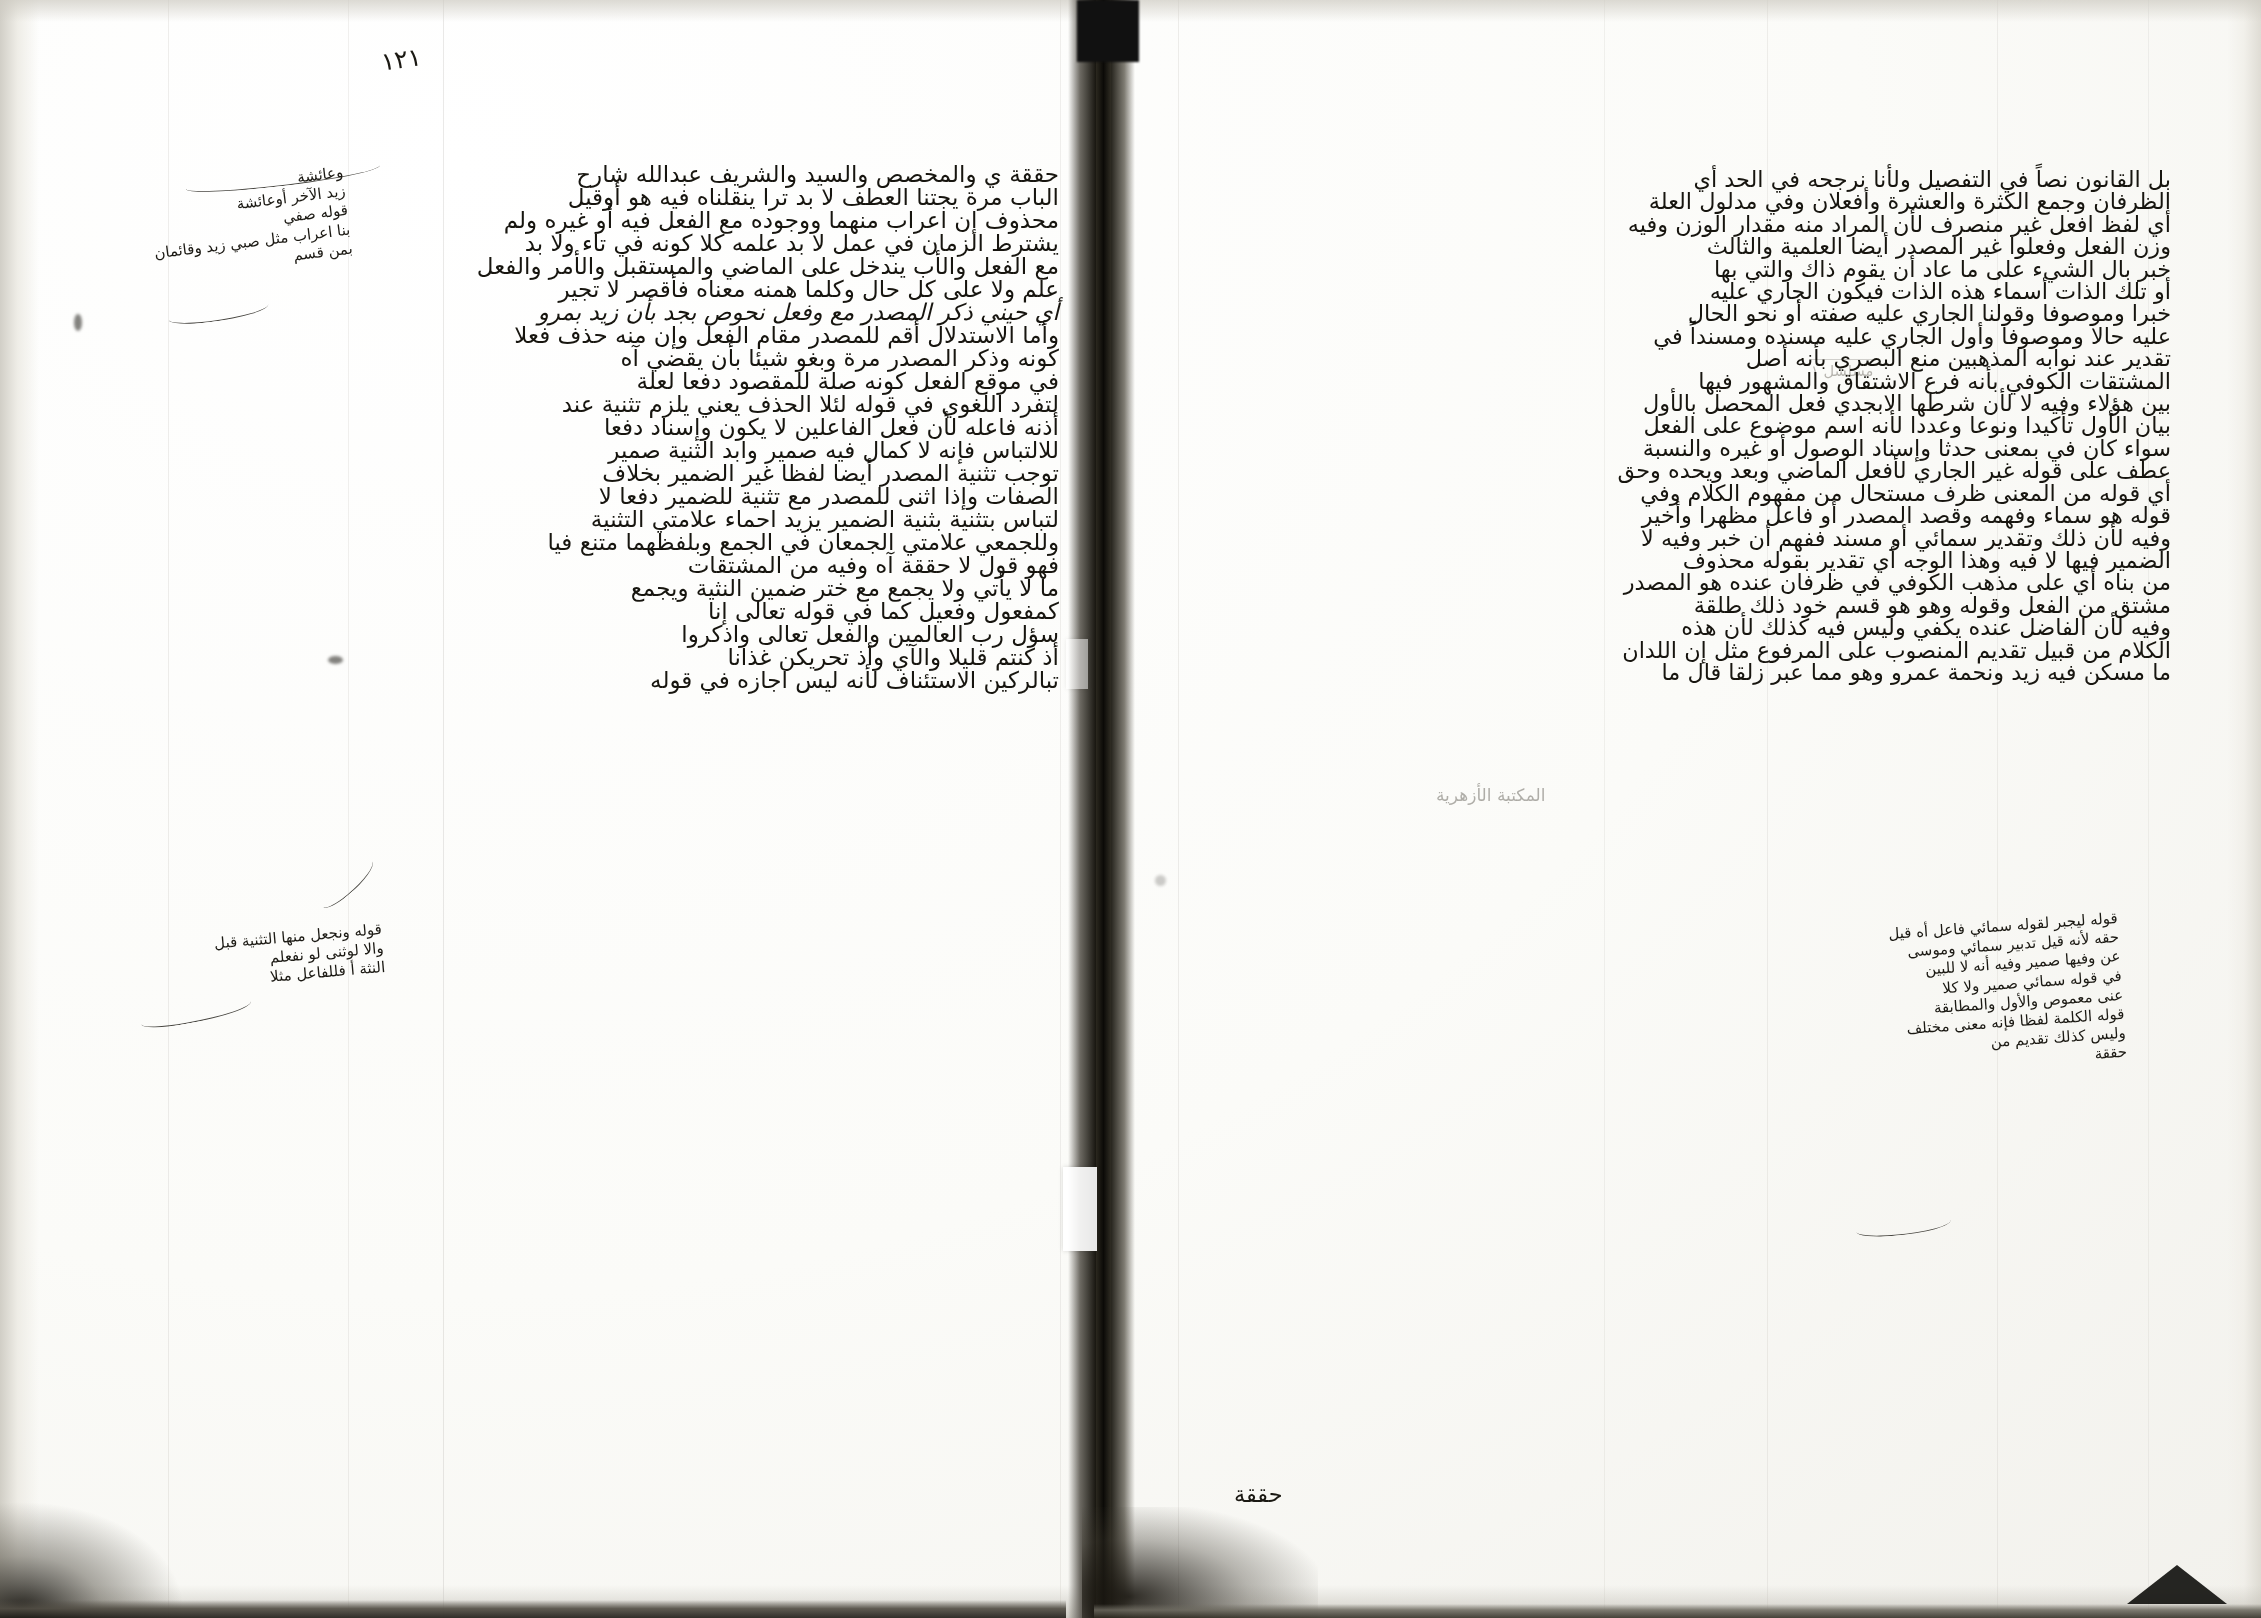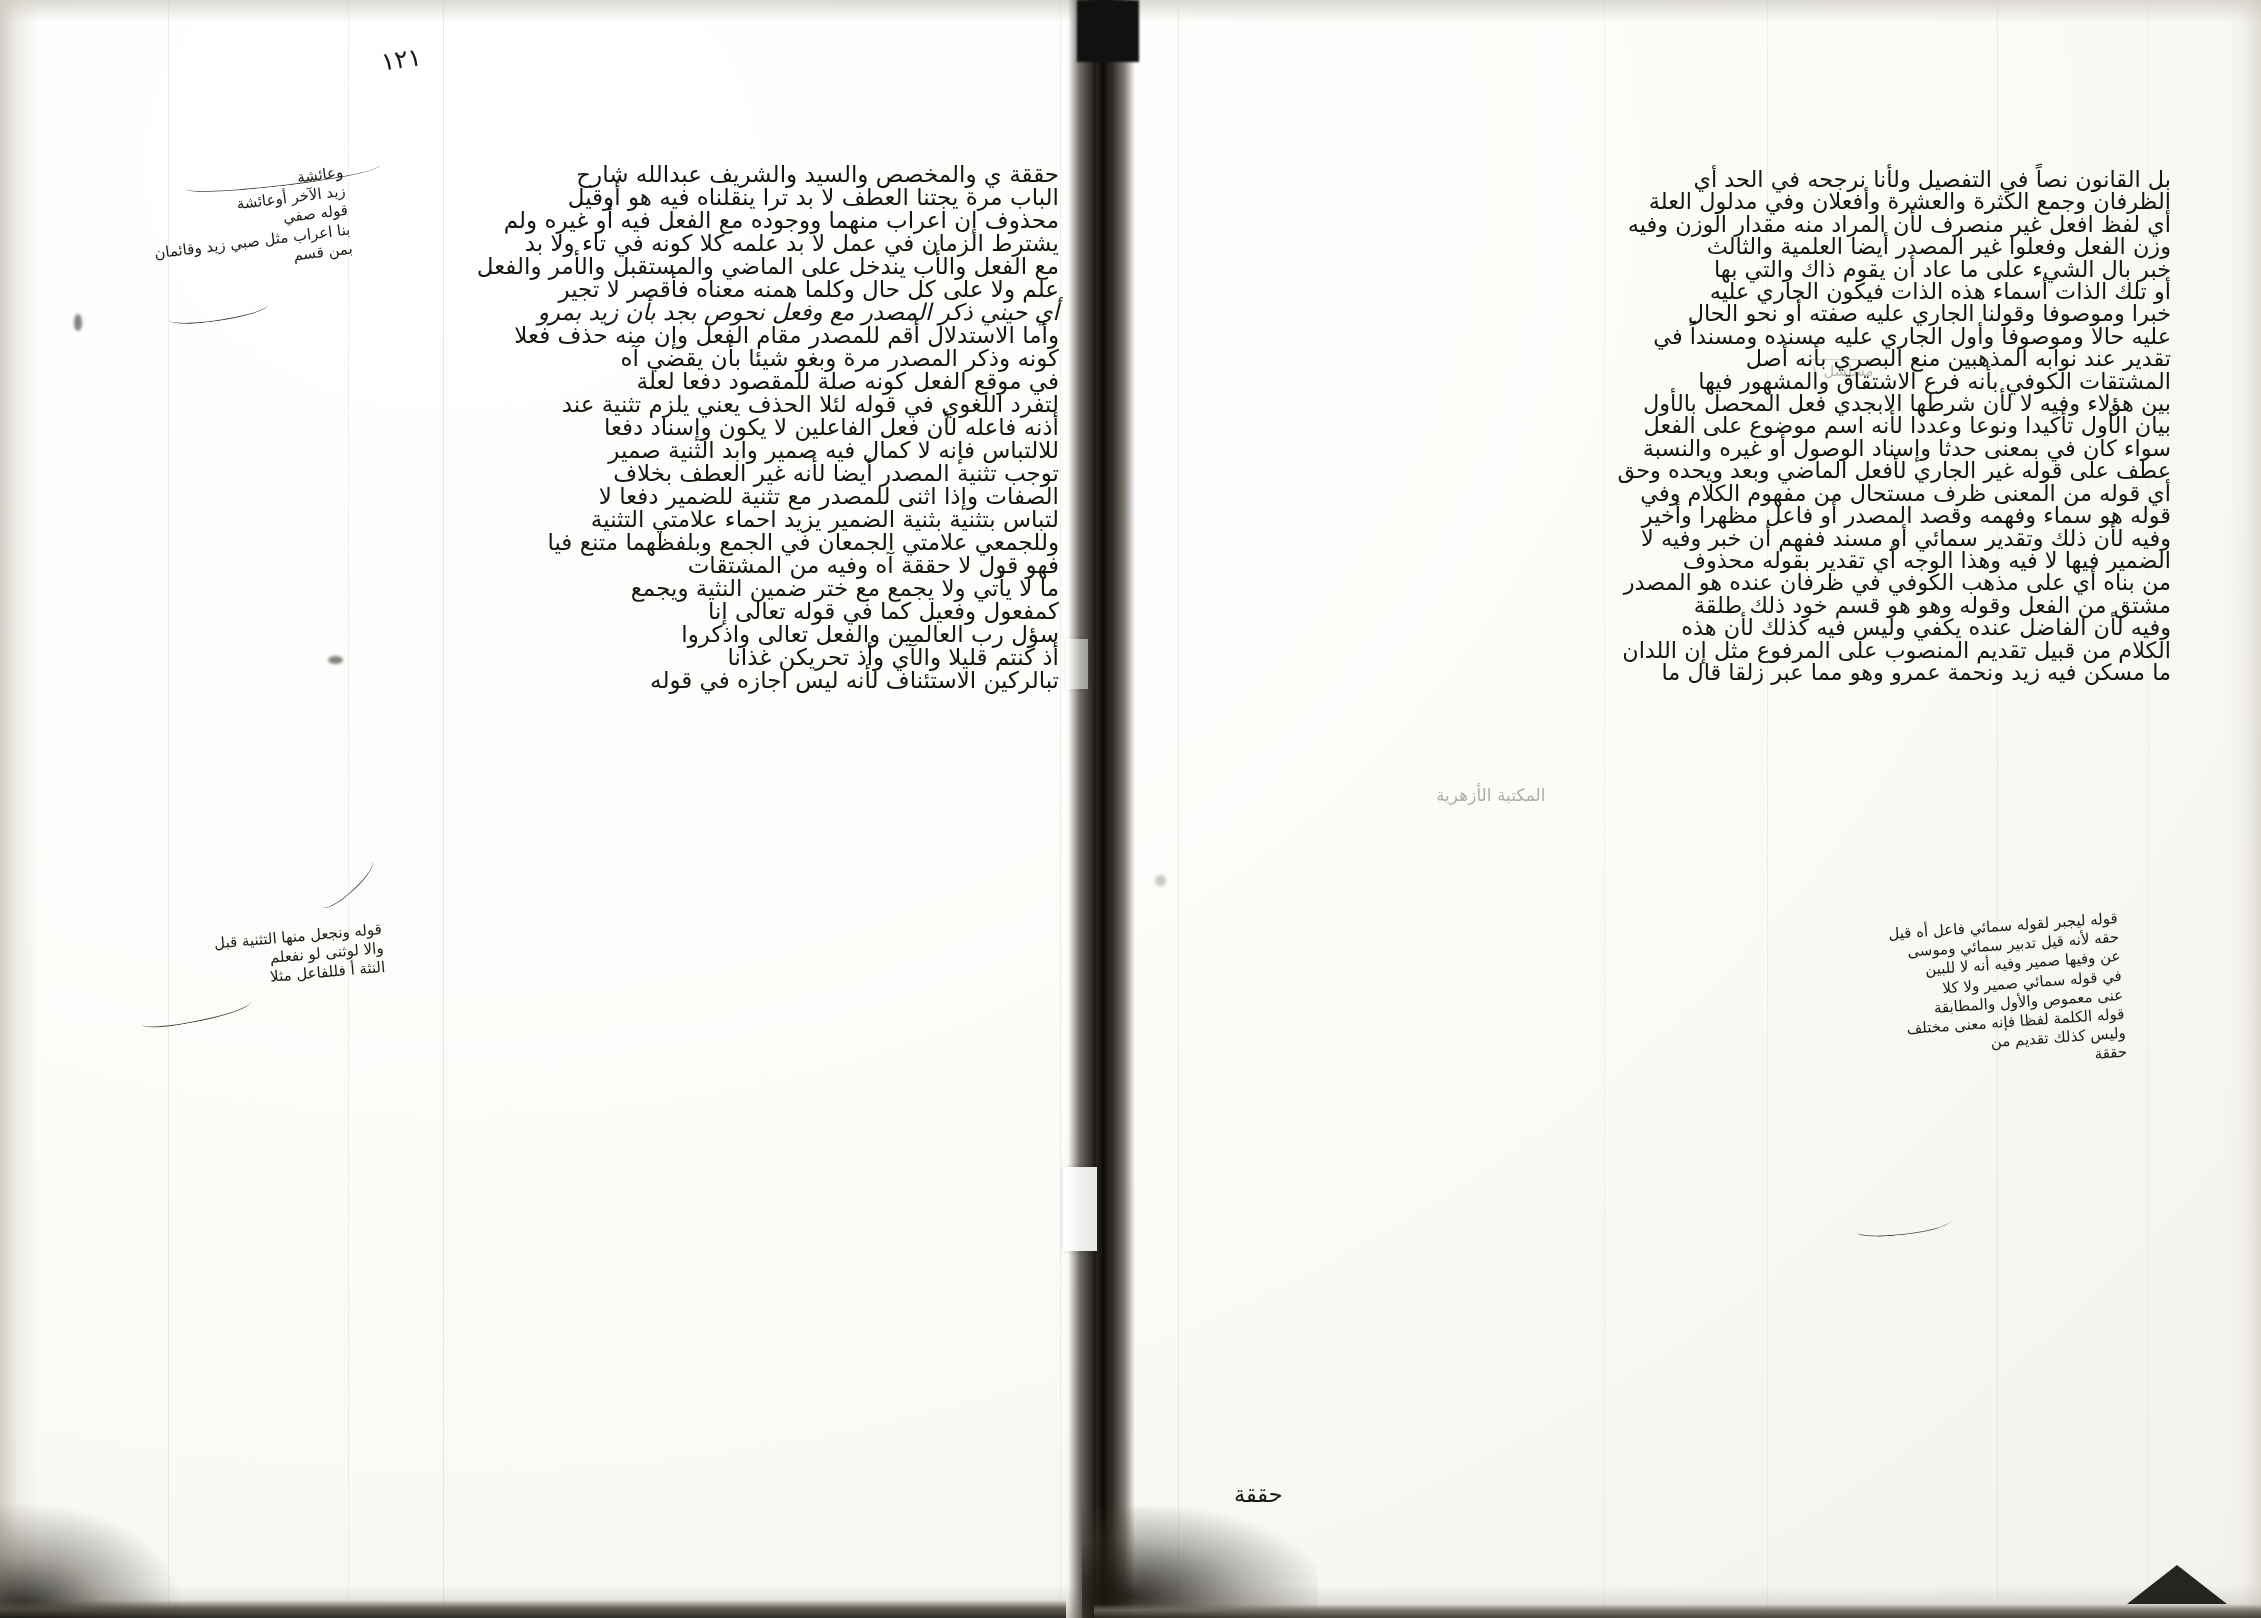--- a/index.html
+++ b/index.html
@@ -304,21 +304,21 @@
     <div class="ln" style="display: inline-block; transform: scaleX(1); width: 594px;">يشترط الزمان في عمل لا بد علمه كلا كونه في تاء ولا بد</div>
     <div class="ln" style="display: inline-block; transform: scaleX(1); width: 594px;">مع الفعل والأب يندخل على الماضي والمستقبل والأمر والفعل</div>
     <div class="ln" style="display: inline-block; transform: scaleX(1); width: 594px;">علم ولا على كل حال وكلما همنه معناه فأقصر لا تجير</div>
     <div class="ln" style="display: inline-block; transform: scaleX(1); width: 594px; font-style: italic;">أي حيني ذكر المصدر مع وفعل نحوص بجد بأن زيد بمرو</div>
     <div class="ln" style="display: inline-block; transform: scaleX(1); width: 594px;">وأما الاستدلال أقم للمصدر مقام الفعل وإن منه حذف فعلا</div>
     <div class="ln" style="display: inline-block; transform: scaleX(1); width: 594px;">كونه وذكر المصدر مرة وبغو شيئا بأن يقضي آه</div>
     <div class="ln" style="display: inline-block; transform: scaleX(1); width: 594px;">في موقع الفعل كونه صلة للمقصود دفعا لعلة</div>
     <div class="ln" style="display: inline-block; transform: scaleX(1); width: 594px;">لتفرد اللغوي في قوله لئلا الحذف يعني يلزم تثنية عند</div>
     <div class="ln" style="display: inline-block; transform: scaleX(1); width: 594px;">أذنه فاعله لأن فعل الفاعلين لا يكون وإسناد دفعا</div>
     <div class="ln" style="display: inline-block; transform: scaleX(1); width: 594px;">للالتباس فإنه لا كمال فيه صمير وابد الثنية صمير</div>
-    <div class="ln" style="display: inline-block; transform: scaleX(1); width: 594px;">توجب تثنية المصدر أيضا لأنه غير العطف بخلاف</div>
+    <div class="ln" style="display: inline-block; transform: scaleX(1); width: 594px;">توجب تثنية المصدر أيضا لفظا غير الضمير بخلاف</div>
     <div class="ln" style="display: inline-block; transform: scaleX(1); width: 594px;">الصفات وإذا اثنى للمصدر مع تثنية للضمير دفعا لا</div>
     <div class="ln" style="display: inline-block; transform: scaleX(1); width: 594px;">لتباس بتثنية بثنية الضمير يزيد احماء علامتي التثنية</div>
     <div class="ln" style="display: inline-block; transform: scaleX(1); width: 594px;">وللجمعي علامتي الجمعان في الجمع وبلفظهما متنع فيا</div>
     <div class="ln" style="display: inline-block; transform: scaleX(1); width: 594px;">فهو قول لا حققة آه وفيه من المشتقات</div>
     <div class="ln" style="display: inline-block; transform: scaleX(1); width: 594px;">ما لا يأتي ولا يجمع مع ختر ضمين النثية ويجمع</div>
     <div class="ln" style="display: inline-block; transform: scaleX(1); width: 594px;">كمفعول وفعيل كما في قوله تعالى إنا</div>
     <div class="ln" style="display: inline-block; transform: scaleX(1); width: 594px;">سؤل رب العالمين والفعل تعالى واذكروا</div>
     <div class="ln" style="display: inline-block; transform: scaleX(1); width: 594px;">أذ كنتم قليلا والآي وأذ تحريكن غذانا</div>
     <div class="ln" style="display: inline-block; transform: scaleX(1); width: 594px;">تبالركين الاستئناف لأنه ليس اجازه في قوله</div>
   </div>

